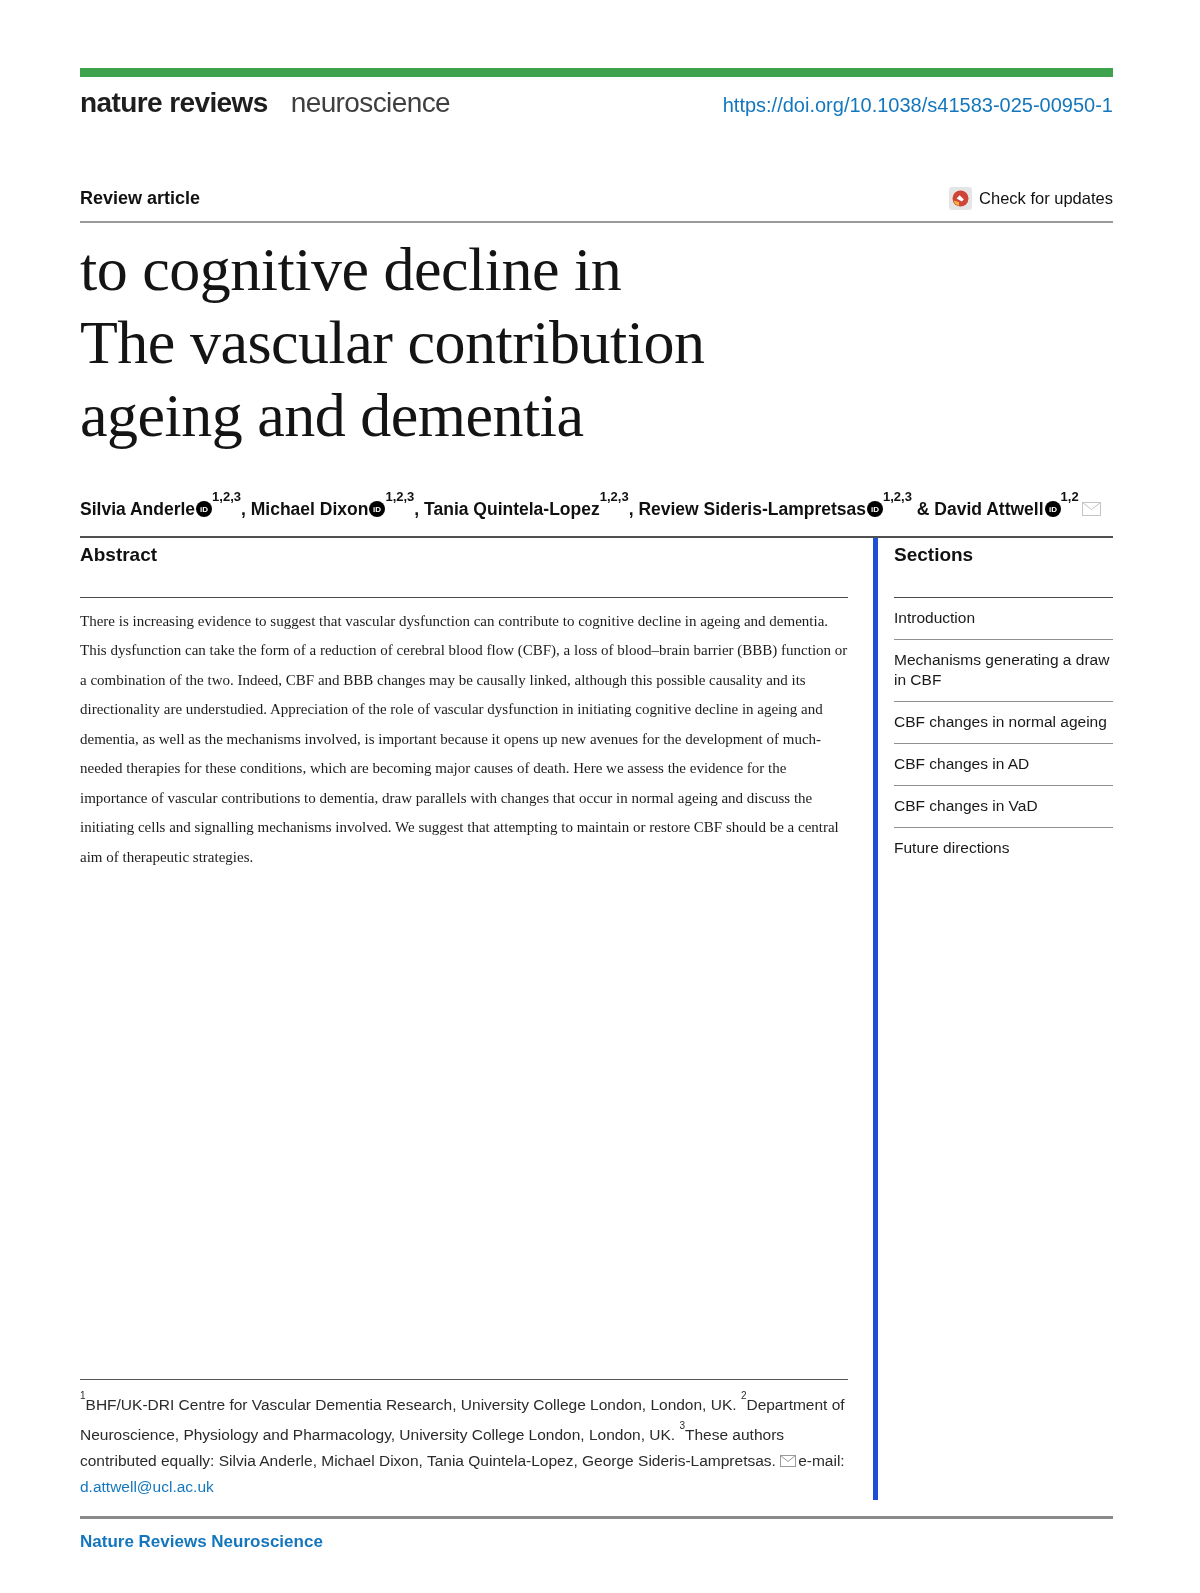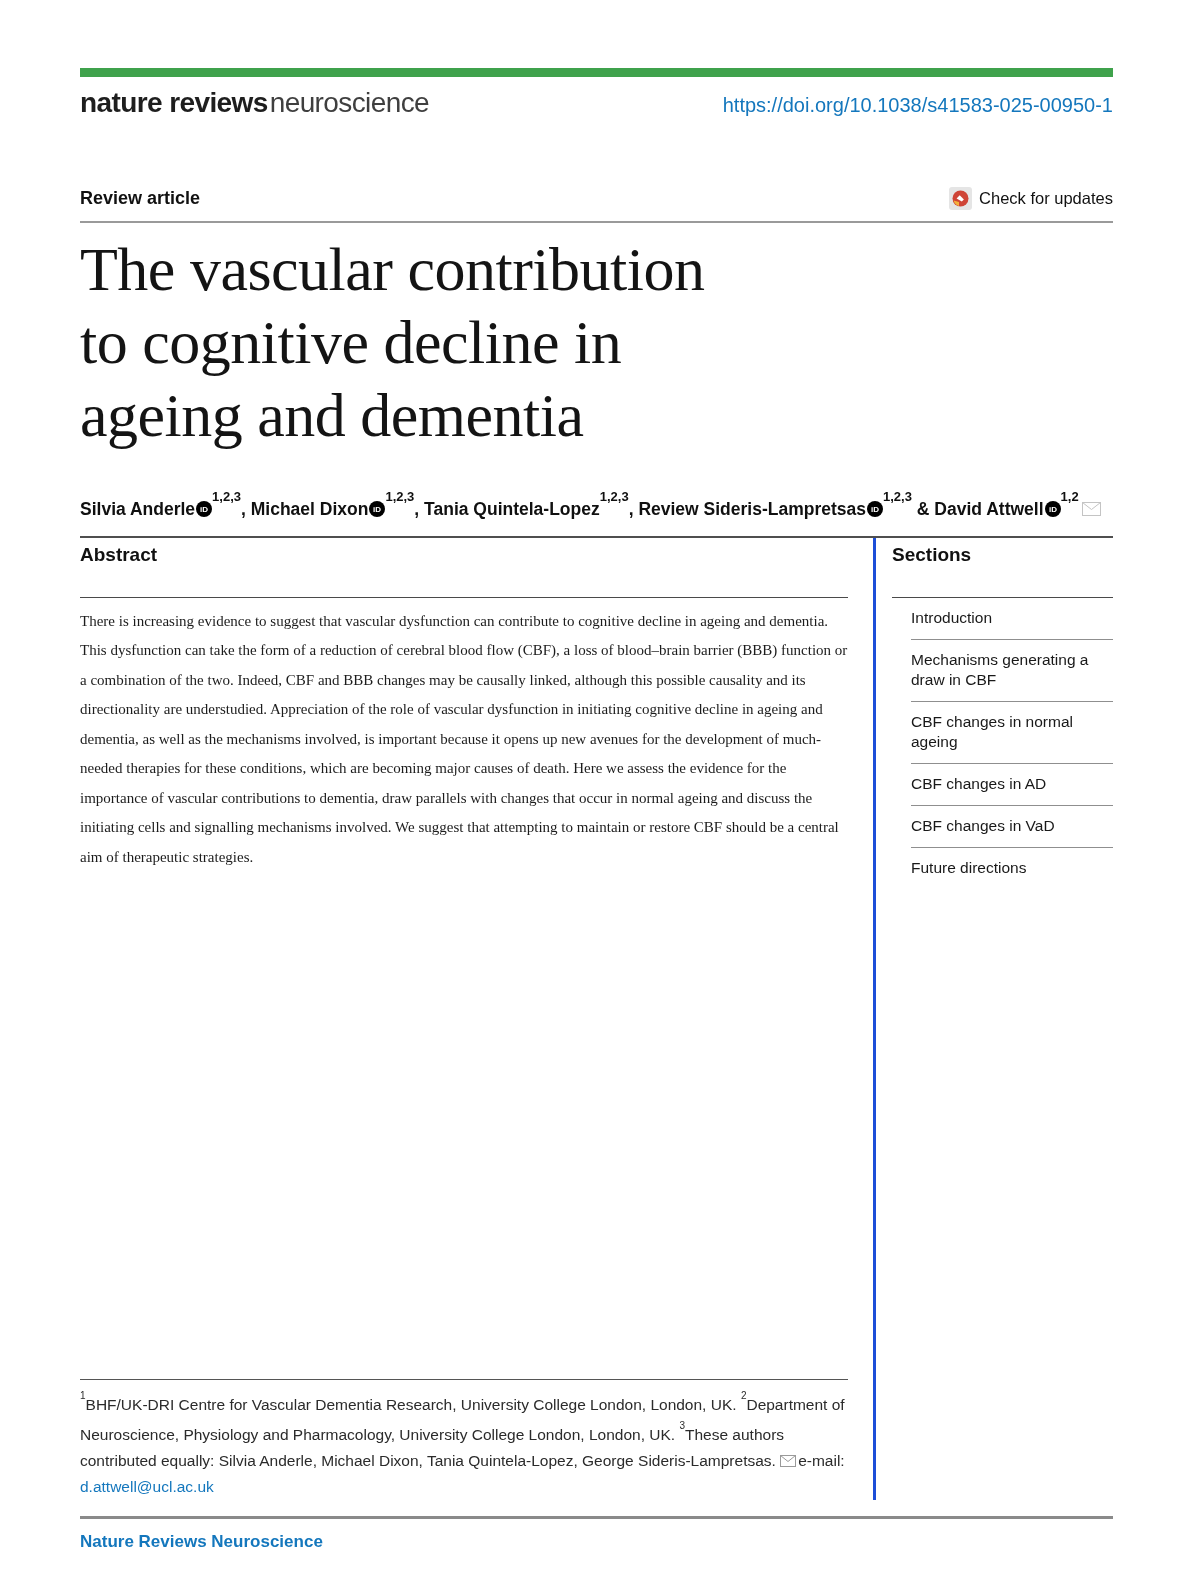--- a/index.html
+++ b/index.html
@@ -9,21 +9,21 @@
     font-family: "Liberation Sans", sans-serif; color: #1a1a1a;
     overflow: hidden;
   }
   .page { padding: 0 87px 0 80px; }
 
   .green-bar { margin-top: 68px; height: 9px; background: var(--green, #3fa24c); }
 
   .masthead { display: flex; justify-content: space-between; align-items: baseline; margin-top: 10px; }
   .logo { font-size: 28px; letter-spacing: -0.6px; color: #1e1e1e; }
   .logo-bold { font-weight: 700; }
-  .logo-light { font-weight: 400; color: #3f3f3f; margin-left: 2px; }
+  .logo-light { font-weight: 400; color: #3f3f3f; margin-left: 23px; }
   .doi-link { color: var(--blue, #1477bd); font-size: 20px; font-weight: 500; text-decoration: none; cursor: pointer; }
 
   .type-row { display: flex; justify-content: space-between; align-items: center; margin-top: 68px; gap: 44px; }
   .type-label { font-size: 18px; font-weight: 700; color: #111; }
   .check { display: flex; align-items: center; gap: 7px; font-size: 16.5px; font-weight: 400; color: #111; cursor: pointer; }
 
   .hr1 { border: none; border-top: 2px solid #9a9a9a; margin: 11px 0 0; }
 
   .title {
     font-family: "Liberation Serif", serif; font-weight: 400;
@@ -33,41 +33,41 @@
 
   .authors { margin-top: 44px; font-size: 17.5px; font-weight: 700; color: #101010; }
   .asup { font-size: 13px; position: relative; top: -7px; }
   .orcid { margin-left: 1px; position: relative; top: 2px; }
   .env-lg { margin-left: 3px; position: relative; top: 1px; }
 
   .rule-dark { border: none; border-top: 2px solid #4f4f4f; margin: 16px 0 0; }
 
   .cols { display: grid; grid-template-columns: 1fr 240px; min-height: 962px; }
   .left  { display: flex; flex-direction: column; padding-right: 25px; }
-  .right { border-left: 3px solid #1d4ed8; padding-left: 16px; }
+  .right { border-left: 5px solid #1d4ed8; padding-left: 16px; }
   .colhead { font-size: 19px; font-weight: 700; margin-top: 6px; color: #111; }
   .headrule { border: none; border-top: 1px solid #4a4a4a; margin: 31px 0 0; }
 
   .abstract-text {
     font-family: "Liberation Serif", serif;
     font-size: 15px; line-height: 29.5px; color: #1c1c1c;
     margin-top: 9px; max-width: 775px;
   }
 
   .footnote { margin-top: auto; }
   .fn-rule { border: none; border-top: 1px solid #555; margin: 0 0 8px; }
   .fn-text { font-size: 15.5px; line-height: 26px; color: #2b2b2b; }
   .fsup { font-size: 10px; position: relative; top: -5px; }
   .flink { color: var(--blue, #1477bd); text-decoration: none; cursor: pointer; }
   .env-sm { margin-right: 2px; position: relative; top: 1px; }
 
   .sections-list { list-style: none; margin: 31px 0 0; padding: 0; border-top: 1px solid #4a4a4a; }
   .sections-list li {
     padding: 10px 0 11px; border-bottom: 1px solid #8f8f8f;
-    font-size: 15.5px; line-height: 20px; color: #191919; cursor: pointer; margin-left: 19px;
+    font-size: 15.5px; line-height: 20px; color: #191919; cursor: pointer;
   }
   .sections-list li:last-child { border-bottom: none; }
 
   .footer-rule { border: none; border-top: 3px solid #8a8a8a; margin: 16px 0 0; }
   .footer-name { margin-top: 13px; font-size: 17px; font-weight: 700; color: var(--blue, #1477bd); }
 </style>
 </head>
 <body>
 
 <div class="page">
@@ -90,22 +90,22 @@
         <path d="M4.6 13.5 a8 8 0 0 0 5.4 5.6 l0 -4.2 z" fill="#f3b13c"></path>
         <path d="M7.6 11.4 l3.1 -3.1 4.2 4.2 -2.1 2.1 z" fill="#ffffff"></path>
       </svg>
       <span>Check for updates</span>
     </span>
   </div>
 
   <hr class="hr1">
 
   <h1 class="title">
+      <div>to cognitive decline in</div>
       <div>The vascular contribution</div>
-      <div>to cognitive decline in</div>
       <div>ageing and dementia</div>
     </h1>
 
   <div class="authors"><span>Silvia Anderle</span><svg class="orcid" width="16" height="16" viewBox="0 0 16 16">
         <circle cx="8" cy="8" r="8" fill="#000"></circle>
         <text x="8" y="11.2" font-size="8" font-weight="bold" fill="#fff" text-anchor="middle" font-family="Liberation Sans, sans-serif">iD</text>
       </svg><sup class="asup">1,2,3</sup><span>, </span><span>Michael Dixon</span><svg class="orcid" width="16" height="16" viewBox="0 0 16 16">
         <circle cx="8" cy="8" r="8" fill="#000"></circle>
         <text x="8" y="11.2" font-size="8" font-weight="bold" fill="#fff" text-anchor="middle" font-family="Liberation Sans, sans-serif">iD</text>
       </svg><sup class="asup">1,2,3</sup><span>, </span><span>Tania Quintela-Lopez</span><sup class="asup">1,2,3</sup><span>, </span><span>Review Sideris-Lampretsas</span><svg class="orcid" width="16" height="16" viewBox="0 0 16 16">

